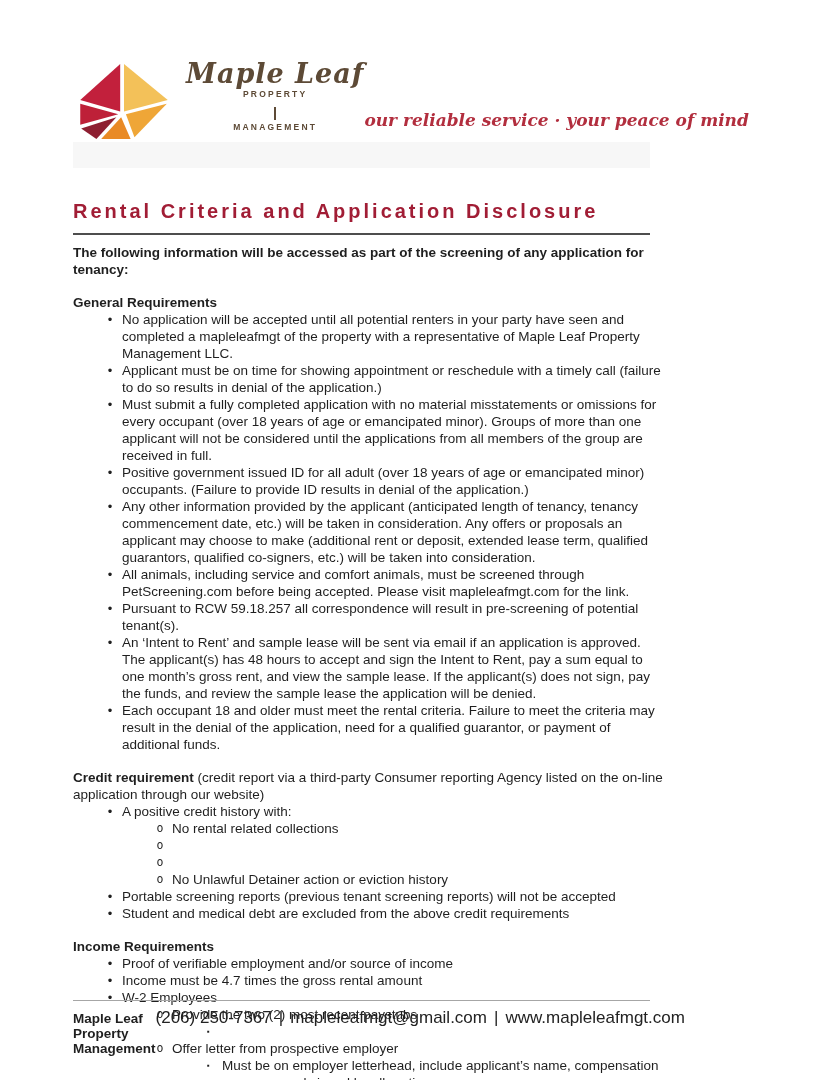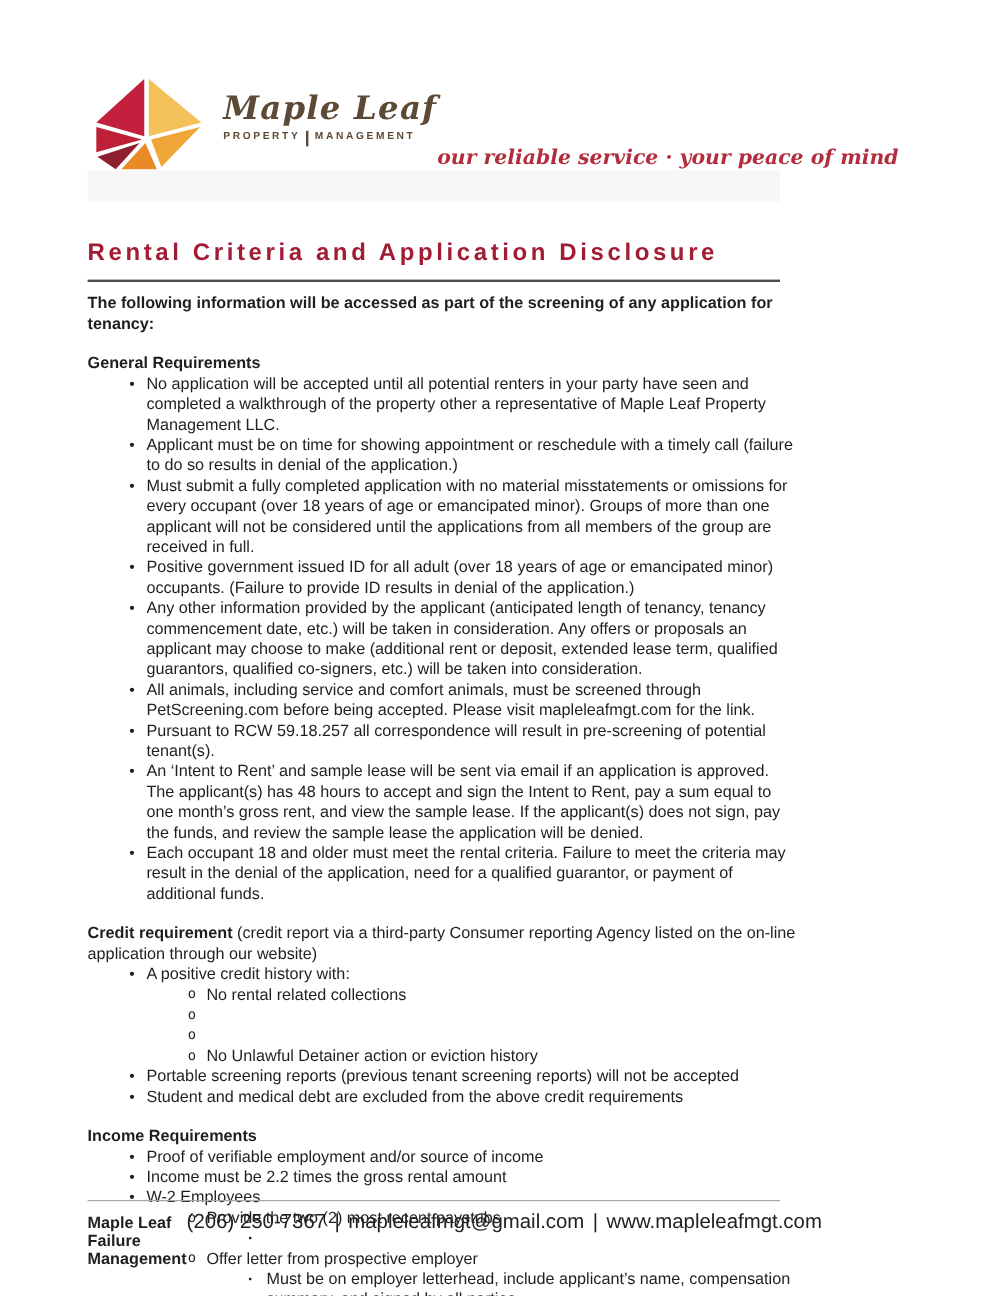--- a/index.html
+++ b/index.html
@@ -42,33 +42,34 @@
   }
   .brand-sub {
     display: flex;
     align-items: center;
     gap: 5px;
     font-size: 8.5px;
     font-weight: bold;
     letter-spacing: 2.2px;
     margin-top: 1px;
     white-space: nowrap;
+    flex-direction: column;
   }
   .brand-sub .divider {
     display: inline-block;
     width: 2px;
     height: 13px;
     transform: translateY(3px);
   }
   .tagline {
     font-family: "DejaVu Serif", serif;
     font-style: italic;
     font-weight: 600;
     font-size: 17px;
-    margin-bottom: 0;
+    margin-bottom: 12px;
     white-space: nowrap;
   }
   .header-band {
     margin: 0 73px;
     height: 26px;
     background: #f7f7f7;
   }
   
   .doc-title {
     margin: 30px 73px 0 73px;
@@ -151,21 +152,21 @@
   <h1 class="doc-title" style="color: rgb(161, 29, 53);">Rental Criteria and Application Disclosure</h1>
   <hr class="title-rule">
 
   <div class="doc-body">
     <p class="intro">The following information will be accessed as part of the screening of any application for tenancy:</p>
     <div id="sections">
         <section class="doc-section">
           <p class="sec-heading"><strong>General Requirements</strong></p>
           <div class="li lv1">
             <span class="marker m1">•</span>
-            <span class="li-text">No application will be accepted until all potential renters in your party have seen and completed a walkthrough of the property other a representative of Maple Leaf Property Management LLC.</span>
+            <span class="li-text">No application will be accepted until all potential renters in your party have seen and completed a mapleleafmgt of the property with a representative of Maple Leaf Property Management LLC.</span>
           </div>
           <div class="li lv1">
             <span class="marker m1">•</span>
             <span class="li-text">Applicant must be on time for showing appointment or reschedule with a timely call (failure to do so results in denial of the application.)</span>
           </div>
           <div class="li lv1">
             <span class="marker m1">•</span>
             <span class="li-text">Must submit a fully completed application with no material misstatements or omissions for every occupant (over 18 years of age or emancipated minor). Groups of more than one applicant will not be considered until the applications from all members of the group are received in full.</span>
           </div>
           <div class="li lv1">
@@ -223,21 +224,21 @@
           </div>
         </section>
         <section class="doc-section">
           <p class="sec-heading"><strong>Income Requirements</strong></p>
           <div class="li lv1">
             <span class="marker m1">•</span>
             <span class="li-text">Proof of verifiable employment and/or source of income</span>
           </div>
           <div class="li lv1">
             <span class="marker m1">•</span>
-            <span class="li-text">Income must be 2.2 times the gross rental amount</span>
+            <span class="li-text">Income must be 4.7 times the gross rental amount</span>
           </div>
           <div class="li lv1">
             <span class="marker m1">•</span>
             <span class="li-text">W-2 Employees</span>
           </div>
           <div class="li lv2">
             <span class="marker m2">o</span>
             <span class="li-text">Provide the two (2) most recent paystubs</span>
           </div>
           <div class="li lv3">
@@ -249,19 +250,19 @@
           </div>
           <div class="li lv3">
             <span class="marker m3">▪</span>
             <span class="li-text">Must be on employer letterhead, include applicant’s name, compensation summary, and signed by all parties</span>
           </div>
         </section>
       </div>
   </div>
 
   <div class="doc-footer">
-    <span class="f-company">Maple Leaf Failure Management</span>
+    <span class="f-company">Maple Leaf Property Management</span>
     <span class="f-contact">
       <span>(206) 250-7367</span><span class="sep">|</span><span>mapleleafmgt@gmail.com</span><span class="sep">|</span><span>www.mapleleafmgt.com</span>
     </span>
   </div>
 
 </div>
 
 </body></html>

